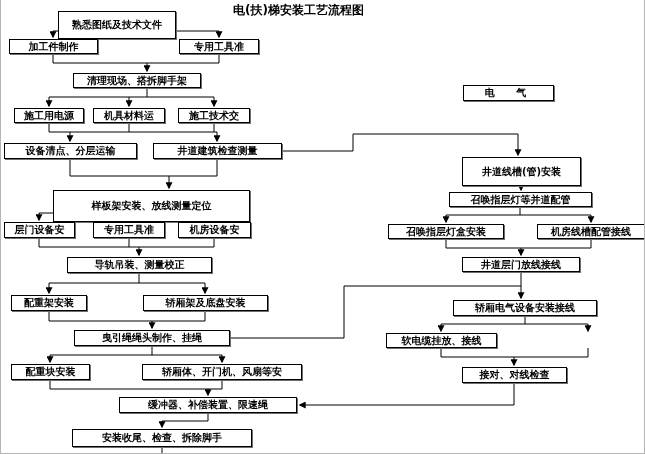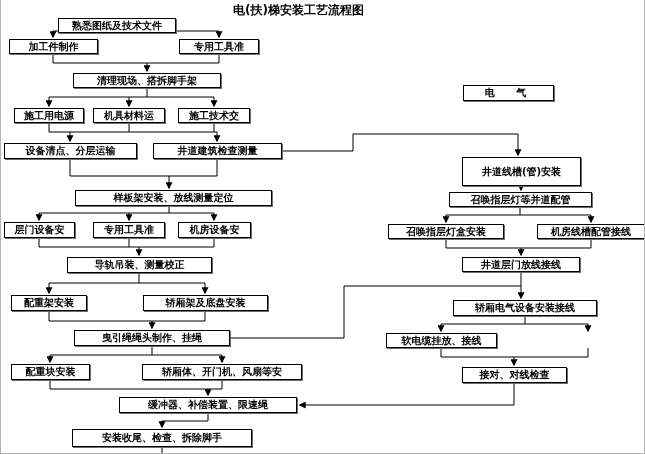--- a/index.html
+++ b/index.html
@@ -86,30 +86,30 @@
       <path d="M520,272 V298" marker-end="url(#arr)"></path>
       <path d="M440,324 V331" marker-end="url(#arr)"></path>
       <path d="M587,324 V331" marker-end="url(#arr)"></path>
       <path d="M513,357 V365" marker-end="url(#arr)"></path>
       <path d="M513,405 H299" marker-end="url(#arr)"></path>
     </g>
   </svg>
 
   <div class="title">电(扶)梯安装工艺流程图</div>
 
-  <div class="box" style="left:57px;top:18px;width:118px;height:15px">熟悉图纸及技术文件</div>
+  <div class="box" style="left:57px;top:11px;width:118px;height:28px">熟悉图纸及技术文件</div>
   <div class="box" style="left:8px;top:39px;width:89px;height:15px">加工件制作</div>
   <div class="box" style="left:178px;top:39px;width:80px;height:15px">专用工具准</div>
-  <div class="box" style="left:72px;top:73px;width:148px;height:15px">清理现场、搭拆脚手架</div>
+  <div class="box" style="left:72px;top:73px;width:128px;height:15px">清理现场、搭拆脚手架</div>
   <div class="box" style="left:13px;top:108px;width:70px;height:15px">施工用电源</div>
   <div class="box" style="left:92px;top:108px;width:72px;height:15px">机具材料运</div>
   <div class="box" style="left:177px;top:108px;width:72px;height:15px">施工技术交</div>
   <div class="box" style="left:3px;top:143px;width:133px;height:16px">设备清点、分层运输</div>
   <div class="box" style="left:152px;top:143px;width:129px;height:16px">井道建筑检查测量</div>
-  <div class="box" style="left:74px;top:190px;width:197px;height:16px">样板架安装、放线测量定位</div>
+  <div class="box" style="left:52px;top:190px;width:197px;height:32px">样板架安装、放线测量定位</div>
   <div class="box" style="left:3px;top:222px;width:71px;height:16px">层门设备安</div>
   <div class="box" style="left:92px;top:222px;width:72px;height:16px">专用工具准</div>
   <div class="box" style="left:177px;top:222px;width:73px;height:16px">机房设备安</div>
   <div class="box" style="left:66px;top:257px;width:145px;height:16px">导轨吊装、测量校正</div>
   <div class="box" style="left:10px;top:295px;width:76px;height:16px">配重架安装</div>
   <div class="box" style="left:142px;top:295px;width:125px;height:16px">轿厢架及底盘安装</div>
   <div class="box" style="left:73px;top:330px;width:156px;height:16px">曳引绳绳头制作、挂绳</div>
   <div class="box" style="left:10px;top:364px;width:79px;height:16px">配重块安装</div>
   <div class="box" style="left:141px;top:364px;width:160px;height:16px">轿厢体、开门机、风扇等安</div>
   <div class="box" style="left:118px;top:397px;width:178px;height:16px">缓冲器、补偿装置、限速绳</div>

